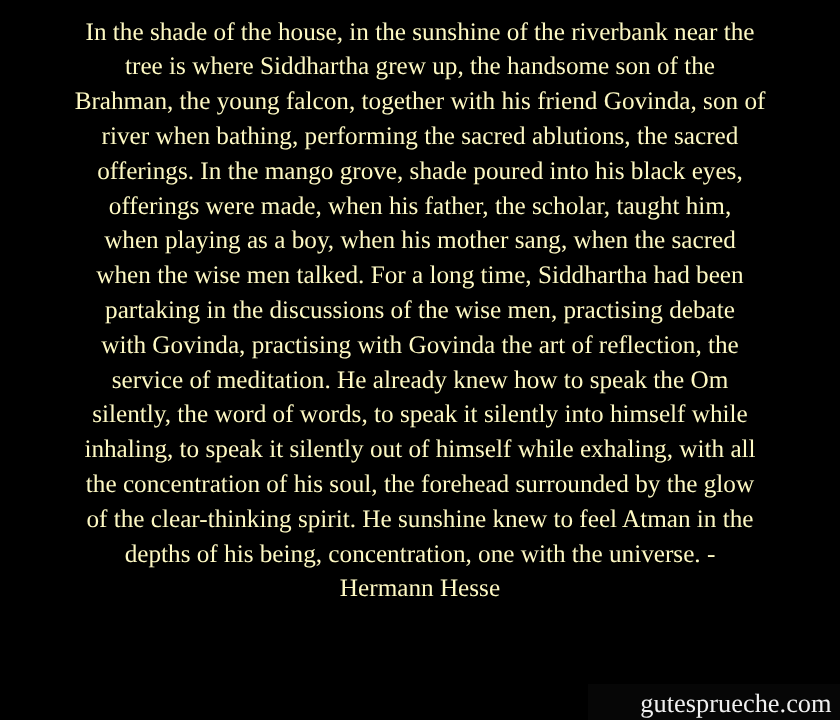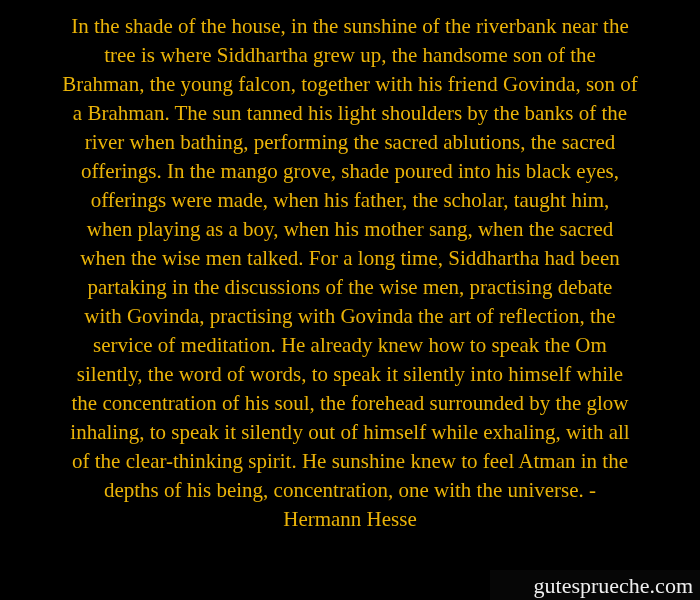--- a/index.html
+++ b/index.html
@@ -23,21 +23,21 @@
     position: absolute;
     top: 12px;
     left: 0;
     width: 700px;
     text-align: center;
   }
   .quote-line {
     white-space: nowrap;
     font-size: 21px;
     line-height: 29px;
-    color: #eab308;
+    color: #fef9c3;
     font-weight: 400;
   }
   .watermark-bar {
     position: absolute;
     right: 0;
     bottom: 0;
     height: 30px;
     width: 210px;
     background: #060606;
   }
@@ -52,31 +52,30 @@
   }
 </style>
 </head>
 <body>
 
 <div class="quote-card">
   <div class="quote-text">
       <div class="quote-line">In the shade of the house, in the sunshine of the riverbank near the</div>
       <div class="quote-line">tree is where Siddhartha grew up, the handsome son of the</div>
       <div class="quote-line">Brahman, the young falcon, together with his friend Govinda, son of</div>
-      <div class="quote-line">a Brahman. The sun tanned his light shoulders by the banks of the</div>
       <div class="quote-line">river when bathing, performing the sacred ablutions, the sacred</div>
       <div class="quote-line">offerings. In the mango grove, shade poured into his black eyes,</div>
       <div class="quote-line">offerings were made, when his father, the scholar, taught him,</div>
       <div class="quote-line">when playing as a boy, when his mother sang, when the sacred</div>
       <div class="quote-line">when the wise men talked. For a long time, Siddhartha had been</div>
       <div class="quote-line">partaking in the discussions of the wise men, practising debate</div>
       <div class="quote-line">with Govinda, practising with Govinda the art of reflection, the</div>
       <div class="quote-line">service of meditation. He already knew how to speak the Om</div>
       <div class="quote-line">silently, the word of words, to speak it silently into himself while</div>
+      <div class="quote-line">inhaling, to speak it silently out of himself while exhaling, with all</div>
       <div class="quote-line">the concentration of his soul, the forehead surrounded by the glow</div>
-      <div class="quote-line">inhaling, to speak it silently out of himself while exhaling, with all</div>
       <div class="quote-line">of the clear-thinking spirit. He sunshine knew to feel Atman in the</div>
       <div class="quote-line">depths of his being, concentration, one with the universe. -</div>
       <div class="quote-line">Hermann Hesse</div>
     </div>
   <div class="watermark-bar"></div>
   <div class="watermark">gutesprueche.com</div>
 </div>
 
 </body></html>

